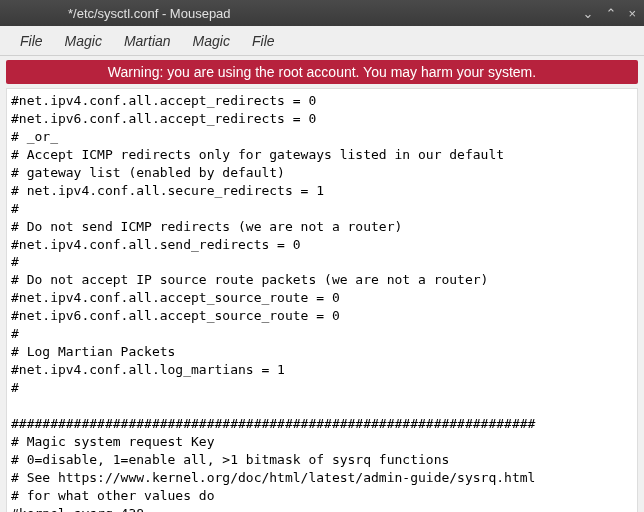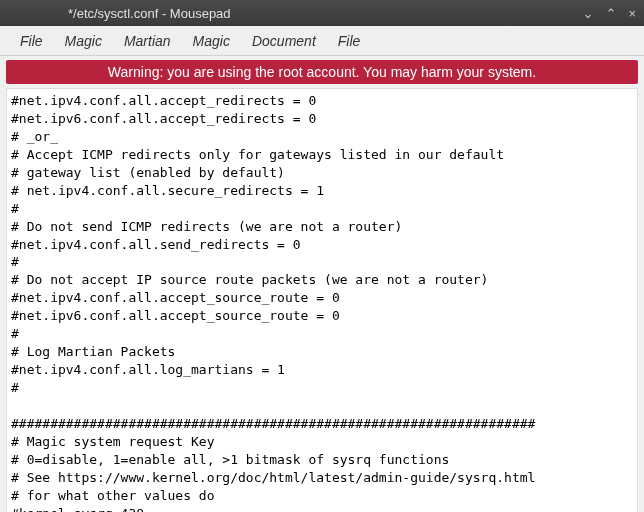--- a/index.html
+++ b/index.html
@@ -77,21 +77,20 @@
     <span class="titlebar-btn">⌃</span>
     <span class="titlebar-btn">×</span>
   </div>
 </div>
 
 <div class="menubar">
   <div class="menu-item">File</div>
   <div class="menu-item">Magic</div>
   <div class="menu-item">Martian</div>
   <div class="menu-item">Magic</div>
-  <div class="menu-item">Document</div>
   <div class="menu-item">File</div>
 </div>
 
 <div class="warning-bar">Warning: you are using the root account. You may harm your system.</div>
 
 <div class="editor">
   <pre><span>#net.ipv4.conf.all.accept_redirects = 0
 #net.ipv6.conf.all.accept_redirects = 0
 # _or_
 # Accept ICMP redirects only for gateways listed in our default

